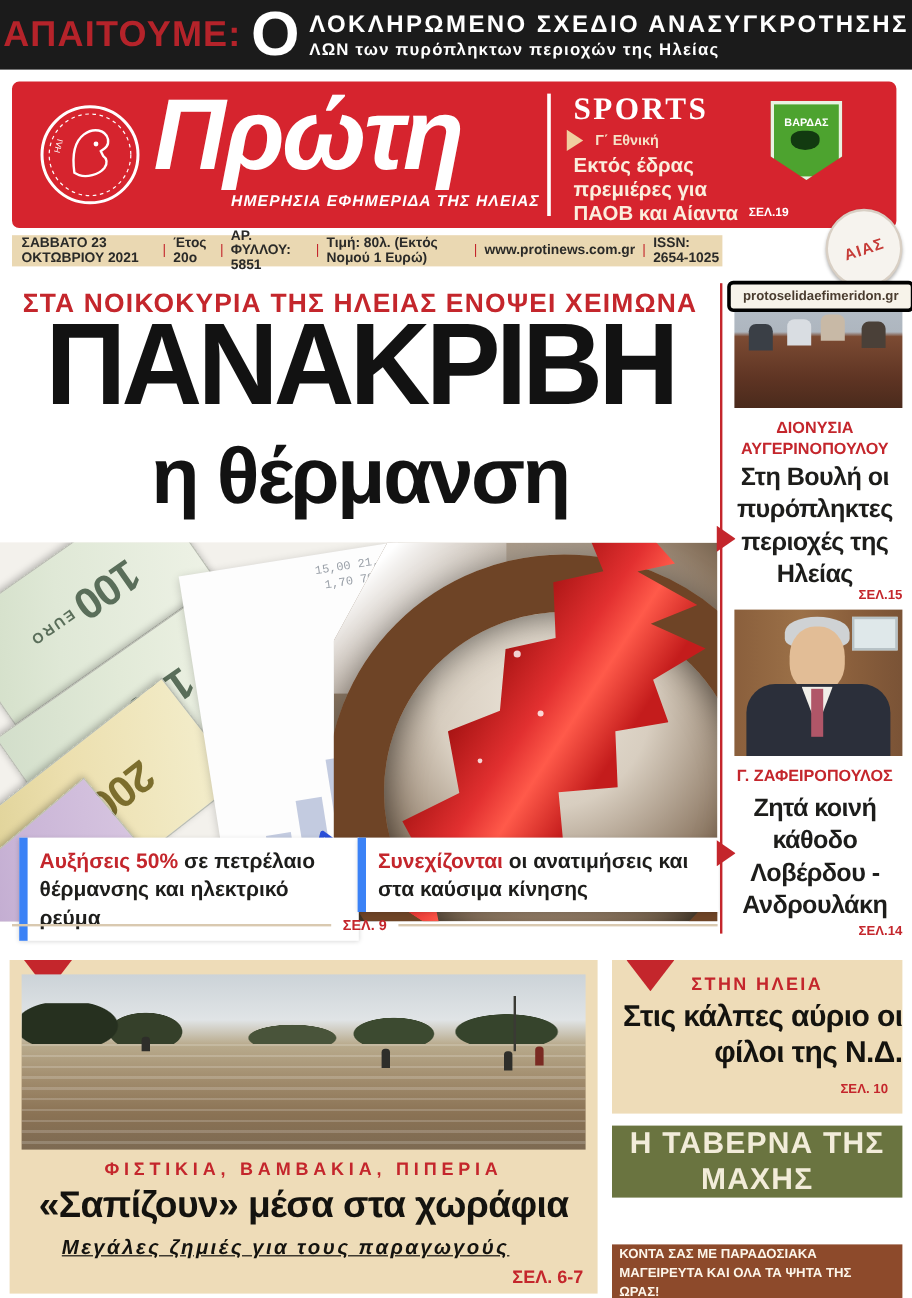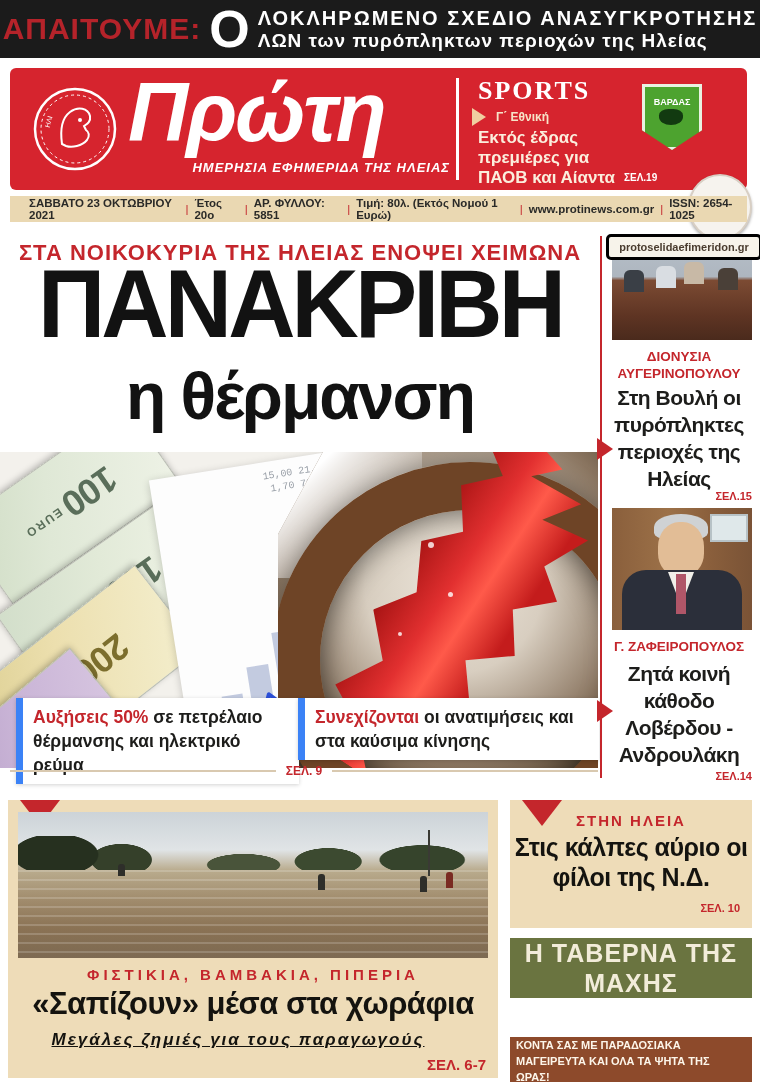--- a/index.html
+++ b/index.html
@@ -7,21 +7,21 @@
         font-family:"Liberation Sans",sans-serif;color:#1d1d1b;}
   .abs{position:absolute;}
 
   
   .banner{left:0;top:0;width:760px;height:58px;background:#1b1b1b;display:flex;
           align-items:center;justify-content:center;gap:8px;}
   .banner .demand{color:#b5232a;font-weight:800;font-size:30px;letter-spacing:1px;}
   .banner .bigO{color:#fff;font-weight:800;font-size:52px;line-height:46px;}
   .banner .lines{display:flex;flex-direction:column;color:#fff;font-weight:700;}
   .banner .l1{font-size:20px;letter-spacing:2px;}
-  .banner .l2{font-size:19px;letter-spacing:1px;}
+  .banner .l2{font-size:14px;letter-spacing:1px;}
 
   
   .masthead{left:10px;top:68px;width:737px;height:122px;background:#d6242e;border-radius:6px;}
   .coin{position:absolute;left:22px;top:18px;width:86px;height:86px;}
   .title{position:absolute;left:118px;top:-4px;color:#fff;font-weight:800;font-size:84px;
          font-style:italic;letter-spacing:-2px;}
   .subtitle{position:absolute;left:150px;top:92px;width:290px;text-align:right;color:#fff;
             font-weight:700;font-style:italic;font-size:13px;letter-spacing:1px;}
   .mast-divider{position:absolute;left:446px;top:10px;width:3px;height:102px;background:#ffffff;}
   .sports-label{position:absolute;left:468px;top:8px;color:#fff;font-weight:800;font-size:26px;
@@ -38,22 +38,22 @@
   .crest-shield span{color:#fff;font-weight:800;font-size:9px;margin-top:10px;}
   .bull{position:absolute;left:14px;top:22px;width:24px;height:16px;background:#123a10;
         border-radius:40% 40% 50% 50%;}
   .crest-circle{position:absolute;left:678px;top:106px;width:60px;height:62px;background:#f6f3ee;
                 border-radius:50%;border:2px solid #d8cfc4;display:flex;align-items:center;
                 justify-content:center;box-shadow:0 2px 3px rgba(0,0,0,.3);}
   .crest-circle span{color:#c63b37;font-weight:800;font-size:13px;transform:rotate(-18deg);
                      letter-spacing:1px;}
 
   
-  .dateline{left:10px;top:196px;width:737px;height:26px;background:#ead8b2;display:flex;
-            align-items:center;padding-left:19px;box-sizing:border-box;gap:6px;
+  .dateline{left:10px;top:196px;width:592px;height:26px;background:#ead8b2;display:flex;
+            align-items:center;padding-left:8px;box-sizing:border-box;gap:6px;
             font-size:11.5px;font-weight:700;color:#2a2a28;}
   .dateline .sep{color:#c4262c;font-weight:400;}
 
   
   .kicker{left:0;top:240px;width:600px;text-align:center;color:#c4262c;font-weight:800;
           font-size:22px;letter-spacing:1px;}
   .headline1{left:0;top:252px;width:600px;text-align:center;color:#121212;font-weight:800;
              font-size:97px;letter-spacing:-4px;transform:scaleX(0.96);line-height:104px;}
   .headline2{left:0;top:356px;width:600px;text-align:center;color:#121212;font-weight:800;
              font-size:66px;letter-spacing:-2px;line-height:80px;}
@@ -156,21 +156,21 @@
                font-size:31px;letter-spacing:-0.5px;}
   .bl-subhead{left:8px;top:1030px;width:460px;text-align:center;color:#14130f;font-weight:700;
               font-style:italic;font-size:17px;text-decoration:underline;letter-spacing:2px;}
   .bl-page{left:8px;top:1056px;width:478px;text-align:right;color:#c4262c;font-weight:800;
            font-size:15px;}
 
   
   .br-box{left:510px;top:800px;width:242px;height:128px;background:#eedcb8;}
   .br-kicker{left:510px;top:812px;width:242px;text-align:center;color:#c4262c;font-weight:700;
              font-size:15px;letter-spacing:2px;}
-  .br-headline{left:510px;top:832px;width:242px;text-align:center;color:#14130f;font-weight:800;
+  .br-headline{left:510px;top:832px;width:242px;text-align:right;color:#14130f;font-weight:800;
                font-size:25px;line-height:30px;letter-spacing:-0.5px;}
   .br-page{left:510px;top:902px;width:230px;text-align:right;color:#c4262c;font-weight:800;
            font-size:11px;}
 
   
   .ad{left:510px;top:938px;width:242px;height:144px;display:flex;flex-direction:column;gap:39px;}
   .ad-top{height:70px;background:#6a7440;display:flex;align-items:center;justify-content:center;
           text-align:center;color:#f2ecd9;font-weight:700;font-size:25px;line-height:30px;
           letter-spacing:1px;padding:0 10px;}
   .ad-mid{flex:1;background:#8d4a2b;display:flex;align-items:center;justify-content:center;

